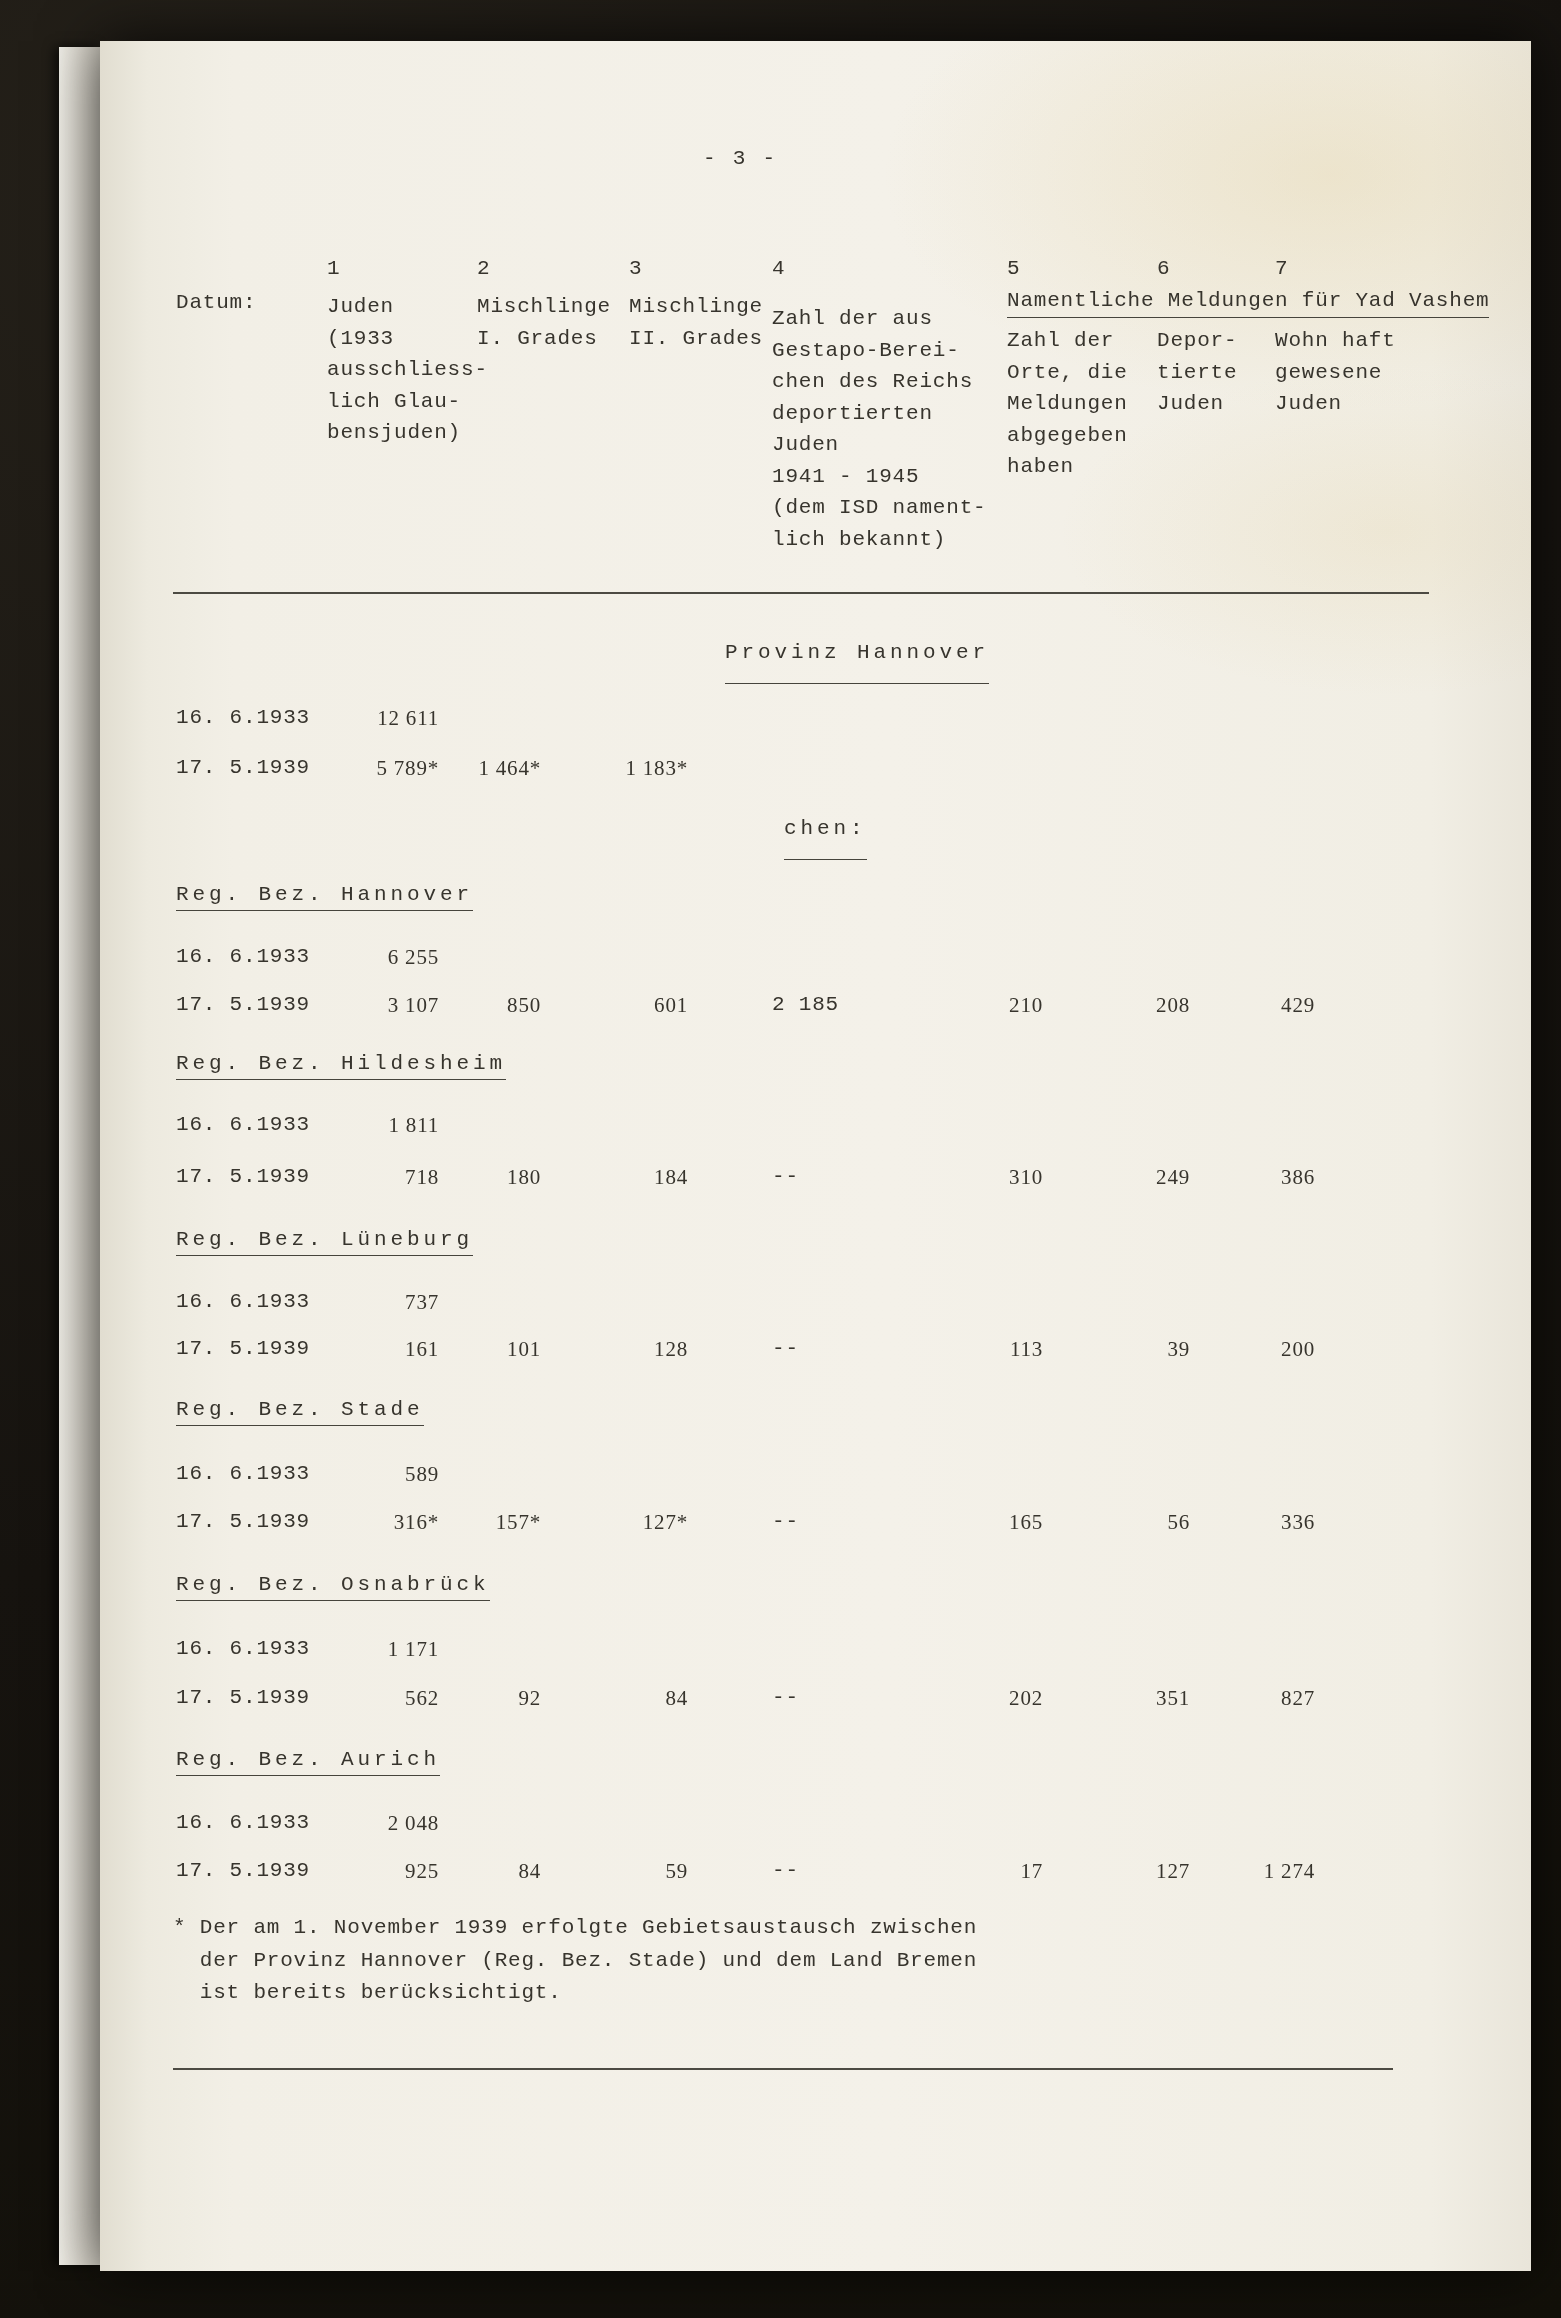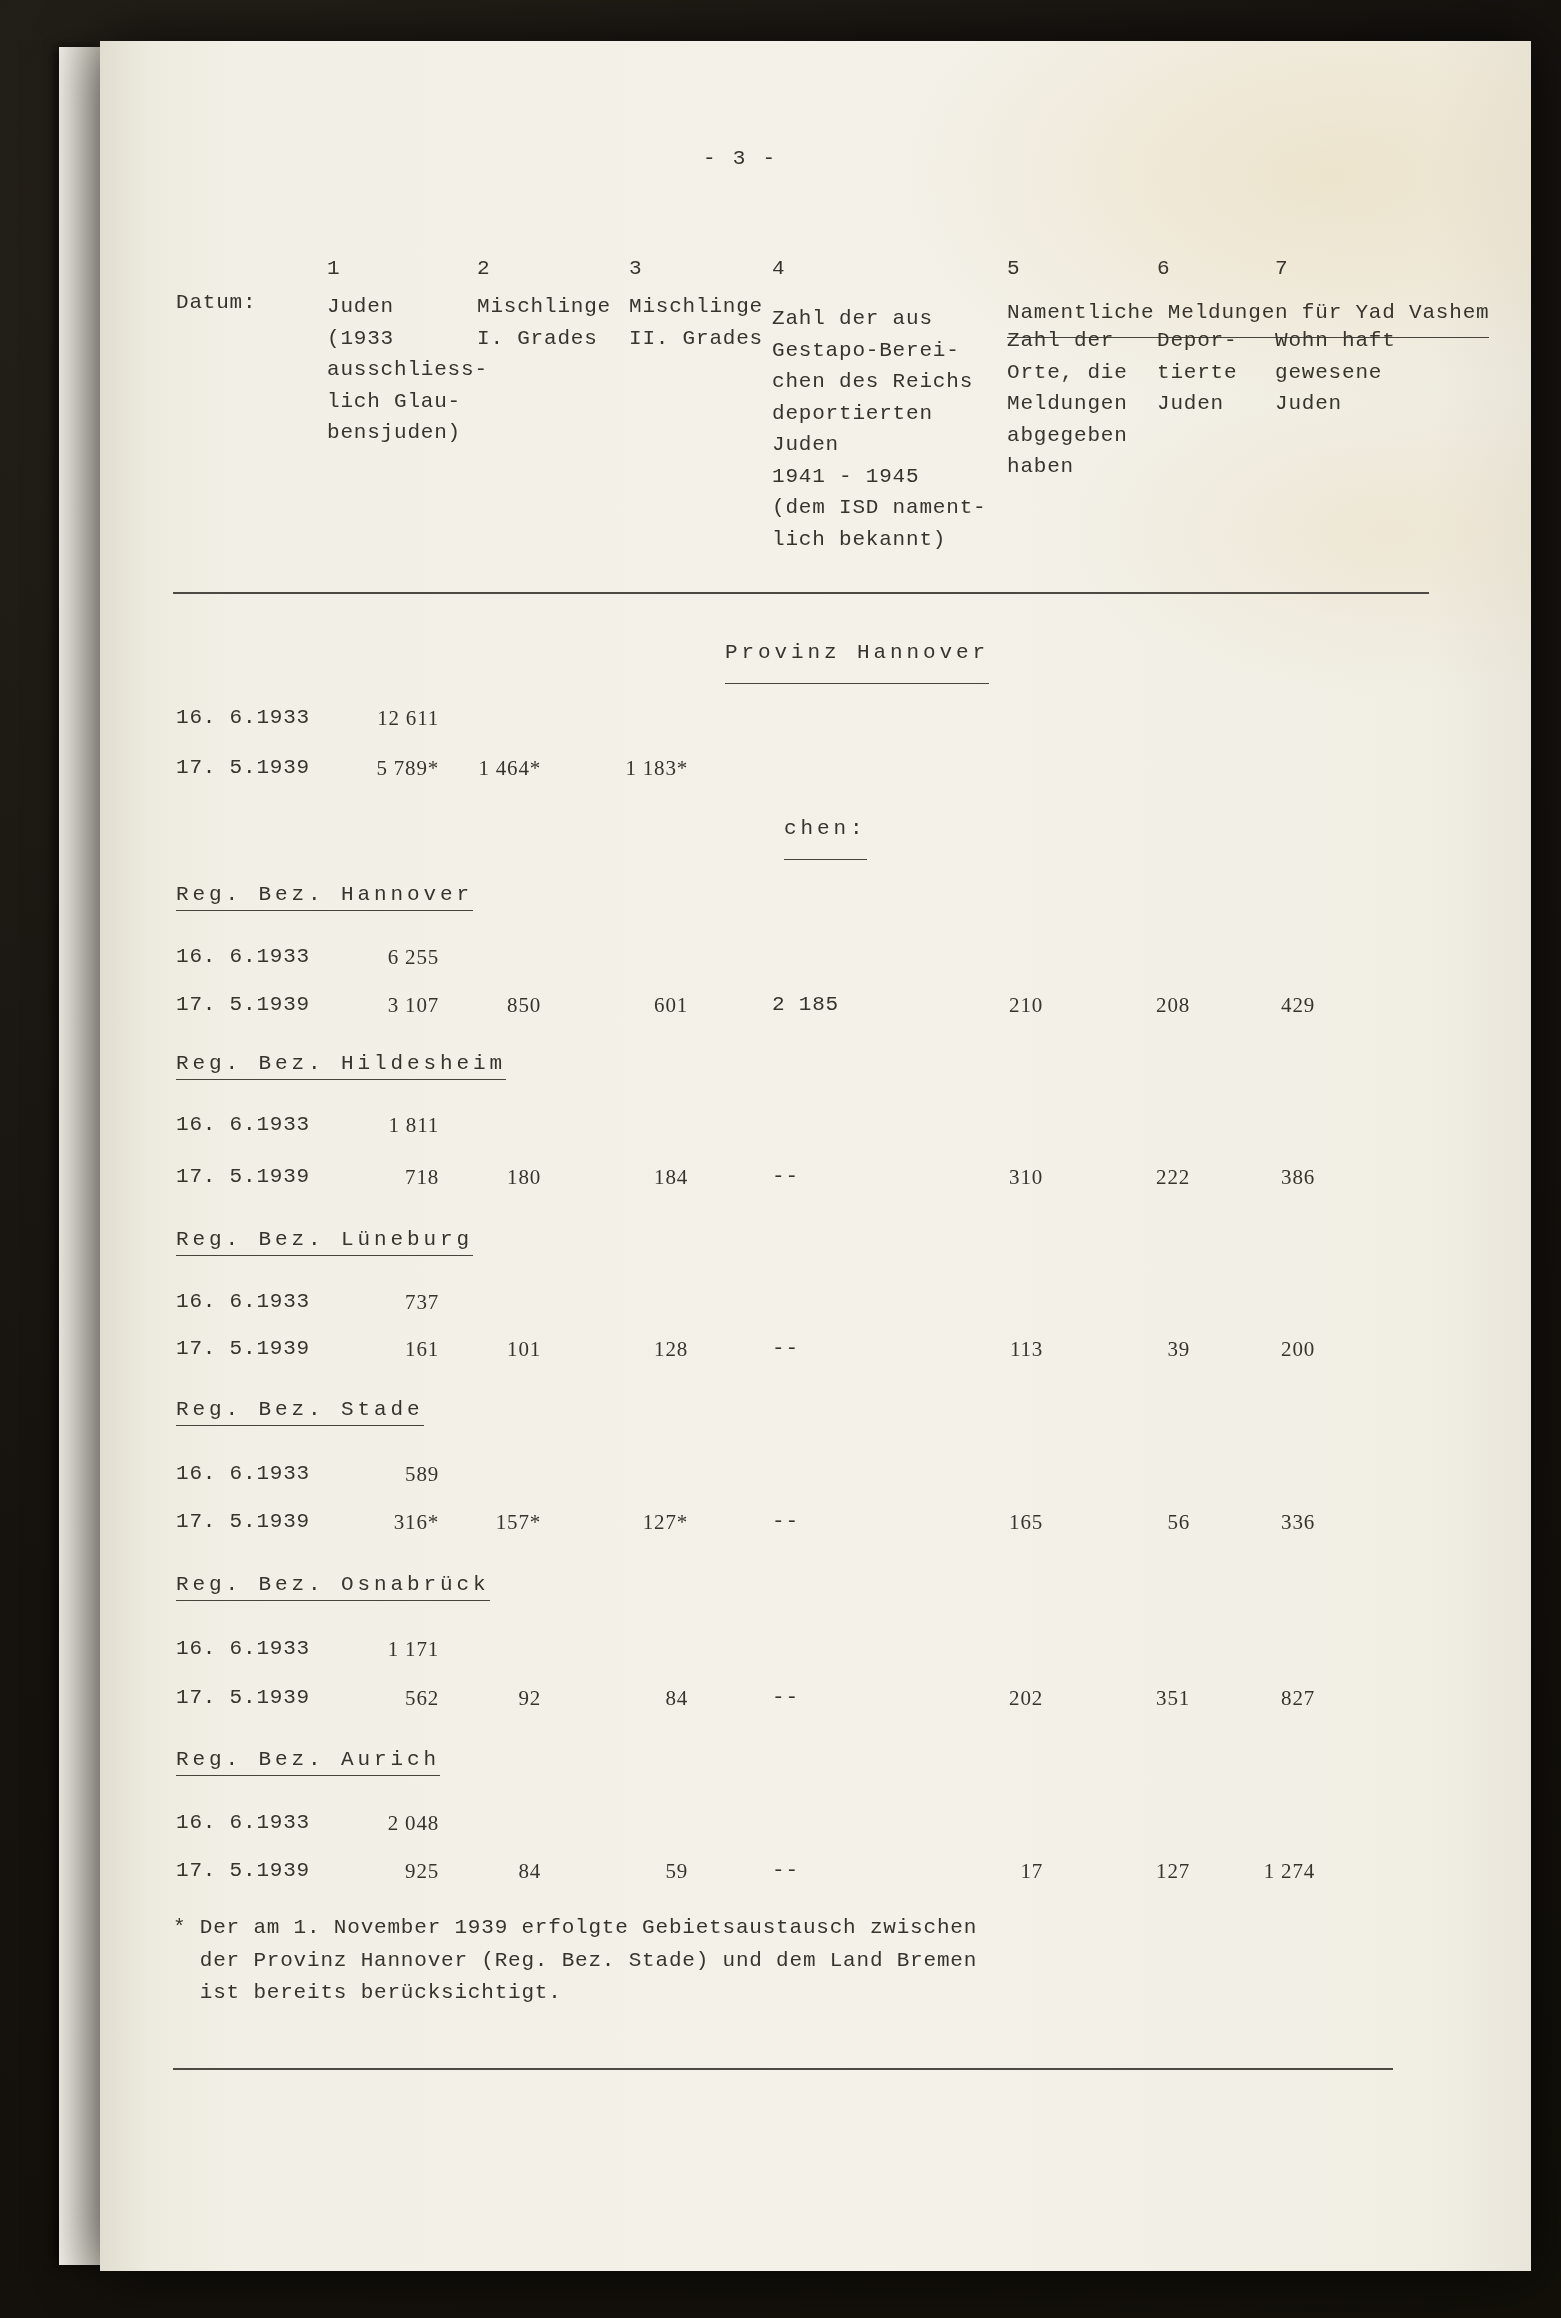--- a/index.html
+++ b/index.html
@@ -27,21 +27,21 @@
   .page-num{top:106px;left:603px;letter-spacing:2.3px;}
   .colnum{top:216px;}
   .n1{left:227px}.n2{left:377px}.n3{left:529px}.n4{left:672px}
   .n5{left:907px}.n6{left:1057px}.n7{left:1175px}
   .hdr{top:250px;}
   .hdr.datum{left:76px;}
   .hdr.h1{left:227px;width:187px;}
   .hdr.h2{left:377px;width:168px;}
   .hdr.h3{left:529px;width:168px;}
   .hdr.h4{left:672px;width:242px;margin-top:12px;}
-  .group57{top:260px;left:907px;border-bottom:1.6px solid #46443c;padding-bottom:13px;white-space:nowrap;}
+  .group57{top:248px;left:907px;border-bottom:1.6px solid #46443c;padding-bottom:5px;white-space:nowrap;}
   .hdr.h5{top:284px;left:907px;width:152px;}
   .hdr.h6{top:284px;left:1057px;width:117px;}
   .hdr.h7{top:284px;left:1175px;width:152px;}
   .rule{position:absolute;height:1.6px;background:#4c4a42;}
   .rule-top{top:551px;left:73px;width:1256px;}
   .rule-bottom{top:2027px;left:73px;width:1220px;}
   .underlined{border-bottom:1.6px solid #46443c;padding-bottom:19px;}
   .spread{letter-spacing:3.9px;}
   .province-title{top:600px;left:625px;}
   .davon{top:776px;left:684px;}
@@ -141,21 +141,21 @@
     <span class="cd">16. 6.1933</span>
     <span class="num c1">1 811</span>
   </div>
   <div class="row" style="top:1124px">
     <span class="cd">17. 5.1939</span>
     <span class="num c1">718</span>
     <span class="num c2">180</span>
     <span class="num c3">184</span>
     <span class="c4">--</span>
     <span class="num c5">310</span>
-    <span class="num c6">222</span>
+    <span class="num c6">249</span>
     <span class="num c7">386</span>
   </div>
 
   <div class="sec-head" style="top:1187px">Reg. Bez. Lüneburg</div>
   <div class="row" style="top:1249px">
     <span class="cd">16. 6.1933</span>
     <span class="num c1">737</span>
   </div>
   <div class="row" style="top:1296px">
     <span class="cd">17. 5.1939</span>

